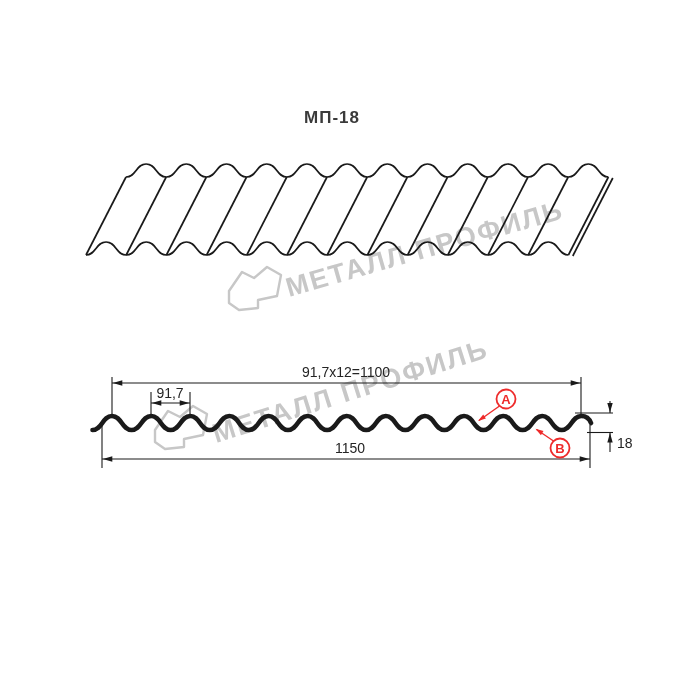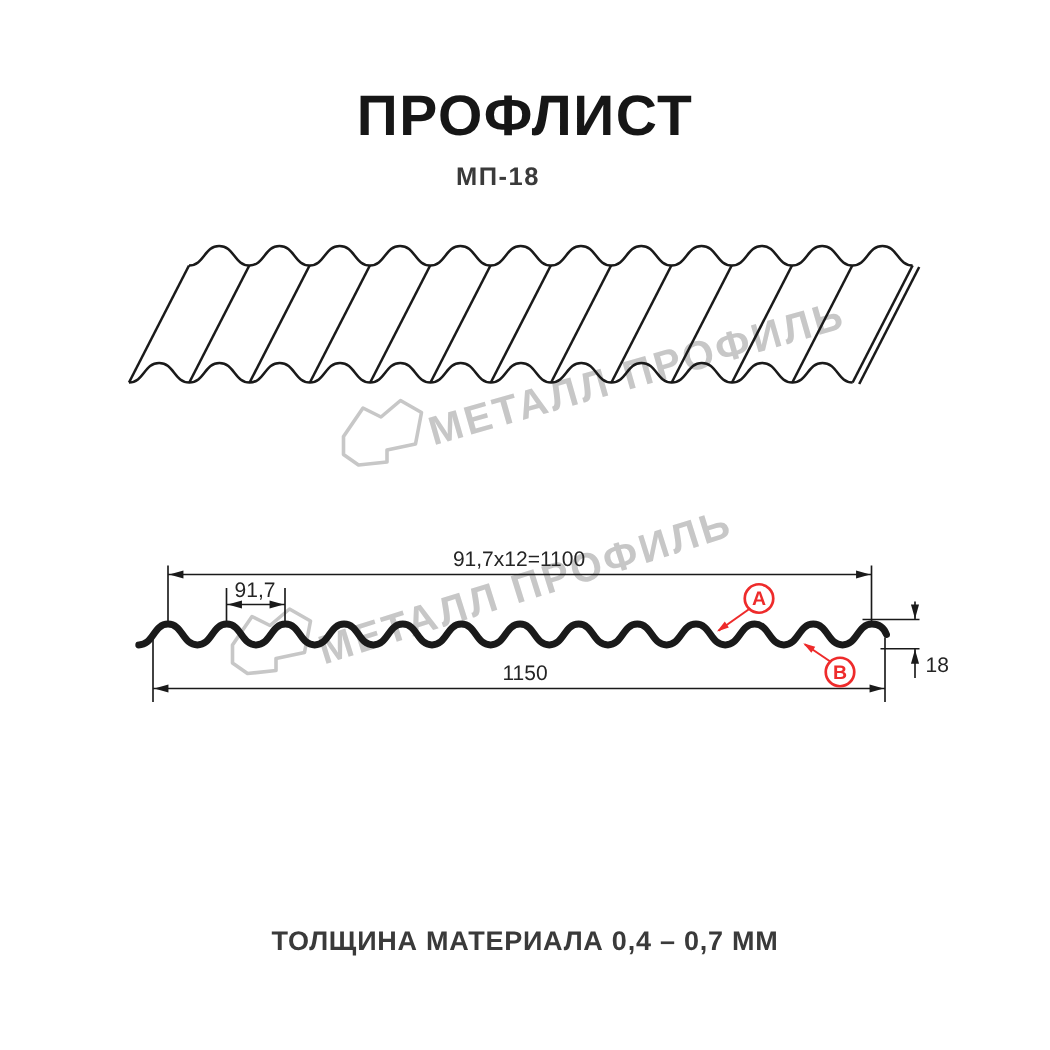--- a/index.html
+++ b/index.html
@@ -32,21 +32,20 @@
            fill:var(--accent,#ee2b2b);text-anchor:middle;}
   .wm{stroke:var(--wm,#c7c7c7);stroke-width:2.4;fill:none;stroke-linejoin:round;}
   .wm-txt{font-family:"Liberation Sans",sans-serif;font-size:27px;font-weight:bold;
           letter-spacing:2px;fill:var(--wm,#c7c7c7);}
 </style>
 </head>
 <body>
 
 <div class="page">
 
-  <h1 class="title">ПРОФЛИСТ</h1>
   <div class="subtitle">МП-18</div>
 
   <svg class="canvas" width="700" height="700" viewBox="0 0 700 700">
 
     <g>
       <path class="wm" transform="translate(227,265)" d="M 2 26 L 15 7 L 27 13 L 40 2 L 54 10 L 50 31 L 31 35 L 31 43 L 12 45 L 2 38 Z"></path>
       <text class="wm-txt" transform="translate(289,297) rotate(-16)">МЕТАЛЛ ПРОФИЛЬ</text>
     </g>
 
     <g>
@@ -118,14 +117,13 @@
       </g>
 
       <g>
         <line class="red-ln" x1="553.5" y1="441" x2="536.5" y2="429.5"></line>
         <circle class="red-circ" cx="560" cy="448" r="9.5"></circle>
         <text class="red-txt" x="560" y="452.5">B</text>
       </g>
     </g>
   </svg>
 
-  <div class="footer">ТОЛЩИНА МАТЕРИАЛА 0,4 – 0,7 ММ</div>
 </div>
 
 </body></html>

